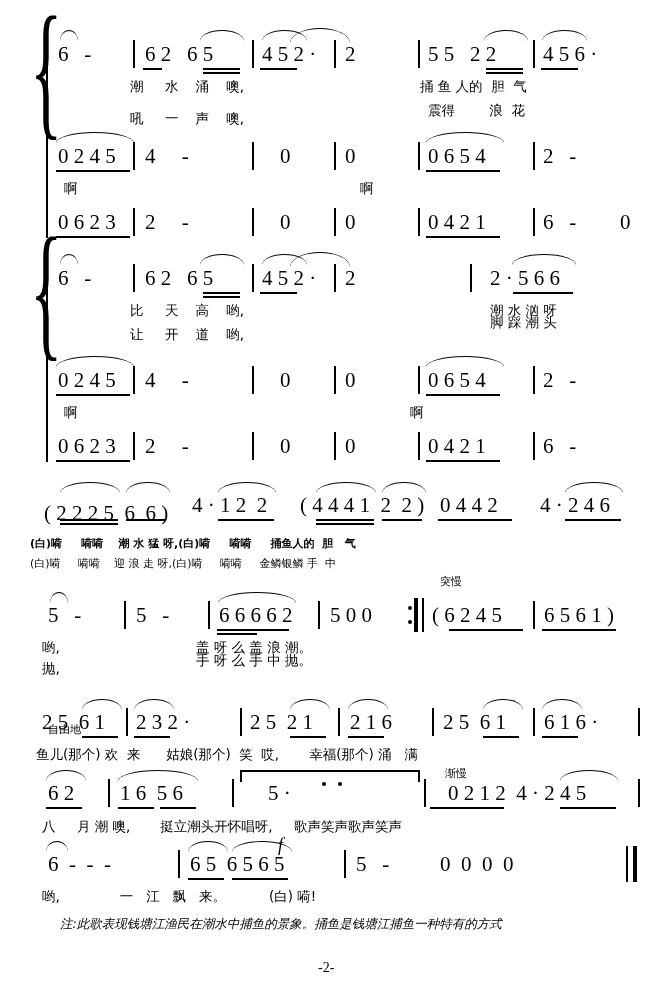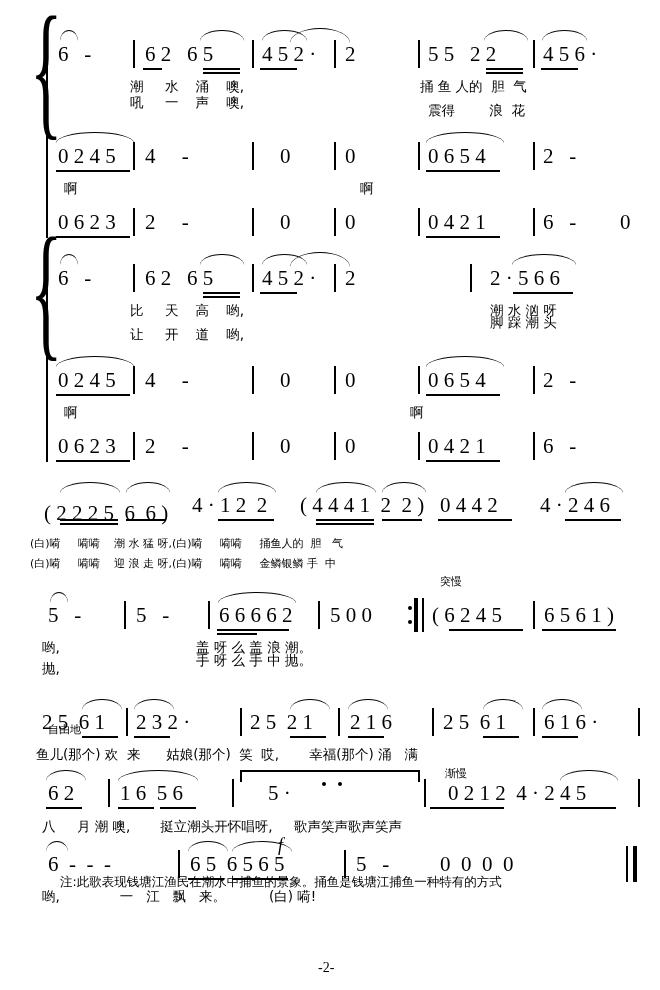--- a/index.html
+++ b/index.html
@@ -105,21 +105,21 @@
 
     <div class="slur" style="left:60px;top:30px;width:18px;"></div>
     <div class="slur" style="left:200px;top:30px;width:44px;"></div>
     <div class="slur" style="left:262px;top:30px;width:45px;"></div>
     <div class="slur" style="left:290px;top:28px;width:60px;height:14px;"></div>
     <div class="slur" style="left:484px;top:30px;width:44px;"></div>
     <div class="slur" style="left:542px;top:30px;width:45px;"></div>
 
     <div class="abs lyr" style="left:130px;top:80px;">潮&nbsp;&nbsp;&nbsp;&nbsp;&nbsp;水&nbsp;&nbsp;&nbsp;&nbsp;涌&nbsp;&nbsp;&nbsp;&nbsp;噢,</div>
     <div class="abs lyr" style="left:420px;top:80px;">捅&nbsp;鱼&nbsp;人的&nbsp;&nbsp;胆&nbsp;&nbsp;气</div>
-    <div class="abs lyr" style="left:130px;top:96px;">吼&nbsp;&nbsp;&nbsp;&nbsp;&nbsp;一&nbsp;&nbsp;&nbsp;&nbsp;声&nbsp;&nbsp;&nbsp;&nbsp;噢,</div>
+    <div class="abs lyr" style="left:130px;top:112px;">吼&nbsp;&nbsp;&nbsp;&nbsp;&nbsp;一&nbsp;&nbsp;&nbsp;&nbsp;声&nbsp;&nbsp;&nbsp;&nbsp;噢,</div>
     <div class="abs lyr" style="left:428px;top:104px;">震得&nbsp;&nbsp;&nbsp;&nbsp;&nbsp;&nbsp;&nbsp;&nbsp;浪&nbsp;&nbsp;花</div>
 
     <div class="abs num" style="left:58px;top:146px;">0&nbsp;2&nbsp;4&nbsp;5</div>
     <div class="beam" style="left:56px;top:170px;width:74px;"></div>
     <div class="bar" style="left:133px;top:142px;height:28px;"></div>
     <div class="abs num" style="left:145px;top:146px;">4&nbsp;&nbsp;&nbsp;&nbsp;&nbsp;-</div>
     <div class="bar" style="left:252px;top:142px;height:28px;"></div>
     <div class="abs num" style="left:280px;top:146px;">0</div>
     <div class="bar" style="left:334px;top:142px;height:28px;"></div>
     <div class="abs num" style="left:345px;top:146px;">0</div>
@@ -228,21 +228,21 @@
     <div class="beam" style="left:382px;top:519px;width:40px;"></div>
     <div class="slur" style="left:316px;top:482px;width:60px;"></div>
     <div class="slur" style="left:382px;top:482px;width:44px;"></div>
 
     <div class="abs num" style="left:440px;top:495px;">0&nbsp;4&nbsp;4&nbsp;2</div>
     <div class="beam" style="left:438px;top:519px;width:74px;"></div>
     <div class="abs num" style="left:540px;top:495px;">4&nbsp;·&nbsp;2&nbsp;4&nbsp;6</div>
     <div class="beam" style="left:565px;top:519px;width:56px;"></div>
     <div class="slur" style="left:565px;top:482px;width:58px;"></div>
 
-    <div class="abs tiny" style="left:30px;top:538px;">(白)嗬&nbsp;&nbsp;&nbsp;&nbsp;&nbsp;嗬嗬&nbsp;&nbsp;&nbsp;&nbsp;潮&nbsp;水&nbsp;猛&nbsp;呀,(白)嗬&nbsp;&nbsp;&nbsp;&nbsp;&nbsp;嗬嗬&nbsp;&nbsp;&nbsp;&nbsp;&nbsp;捅鱼人的&nbsp;&nbsp;胆&nbsp;&nbsp;&nbsp;气</div>
+    <div class="abs tiny" style="left:30px;top:538px;font-weight:bold;">(白)嗬&nbsp;&nbsp;&nbsp;&nbsp;&nbsp;嗬嗬&nbsp;&nbsp;&nbsp;&nbsp;潮&nbsp;水&nbsp;猛&nbsp;呀,(白)嗬&nbsp;&nbsp;&nbsp;&nbsp;&nbsp;嗬嗬&nbsp;&nbsp;&nbsp;&nbsp;&nbsp;捅鱼人的&nbsp;&nbsp;胆&nbsp;&nbsp;&nbsp;气</div>
     <div class="abs tiny" style="left:30px;top:558px;">(白)嗬&nbsp;&nbsp;&nbsp;&nbsp;&nbsp;嗬嗬&nbsp;&nbsp;&nbsp;&nbsp;迎&nbsp;浪&nbsp;走&nbsp;呀,(白)嗬&nbsp;&nbsp;&nbsp;&nbsp;&nbsp;嗬嗬&nbsp;&nbsp;&nbsp;&nbsp;&nbsp;金鳞银鳞&nbsp;手&nbsp;&nbsp;中</div>
     <div class="abs tiny" style="left:440px;top:576px;">突慢</div>
   </div>
 
   <div>
     <div class="abs num" style="left:48px;top:605px;">5&nbsp;&nbsp;&nbsp;-</div>
     <div class="slur" style="left:50px;top:592px;width:18px;"></div>
     <div class="bar" style="left:124px;top:601px;height:28px;"></div>
     <div class="abs num" style="left:136px;top:605px;">5&nbsp;&nbsp;&nbsp;-</div>
     <div class="bar" style="left:208px;top:601px;height:28px;"></div>
@@ -342,16 +342,16 @@
     <div class="bar" style="left:344px;top:850px;height:28px;"></div>
     <div class="abs num" style="left:356px;top:854px;">5&nbsp;&nbsp;&nbsp;-</div>
     <div class="abs num" style="left:440px;top:854px;">0&nbsp;&nbsp;0&nbsp;&nbsp;0&nbsp;&nbsp;0</div>
 
     <div class="bar" style="left:626px;top:846px;height:36px;"></div>
     <div class="bar" style="left:633px;top:846px;height:36px;width:4px;"></div>
 
     <div class="abs lyr" style="left:42px;top:890px;">哟,&nbsp;&nbsp;&nbsp;&nbsp;&nbsp;&nbsp;&nbsp;&nbsp;&nbsp;&nbsp;&nbsp;&nbsp;&nbsp;&nbsp;一&nbsp;&nbsp;&nbsp;江&nbsp;&nbsp;&nbsp;飘&nbsp;&nbsp;&nbsp;来。&nbsp;&nbsp;&nbsp;&nbsp;&nbsp;&nbsp;&nbsp;&nbsp;&nbsp;&nbsp;(白)&nbsp;嗬!</div>
   </div>
 
-  <div class="footnote" style="left:60px;top:874px;">注:此歌表现钱塘江渔民在潮水中捕鱼的景象。捅鱼是钱塘江捕鱼一种特有的方式</div>
+  <div class="footnote" style="left:60px;top:916px;font-style:italic;">注:此歌表现钱塘江渔民在潮水中捕鱼的景象。捅鱼是钱塘江捕鱼一种特有的方式</div>
   <div class="pageno" style="left:318px;top:960px;">-2-</div>
 
 </div>
 
 </body></html>

